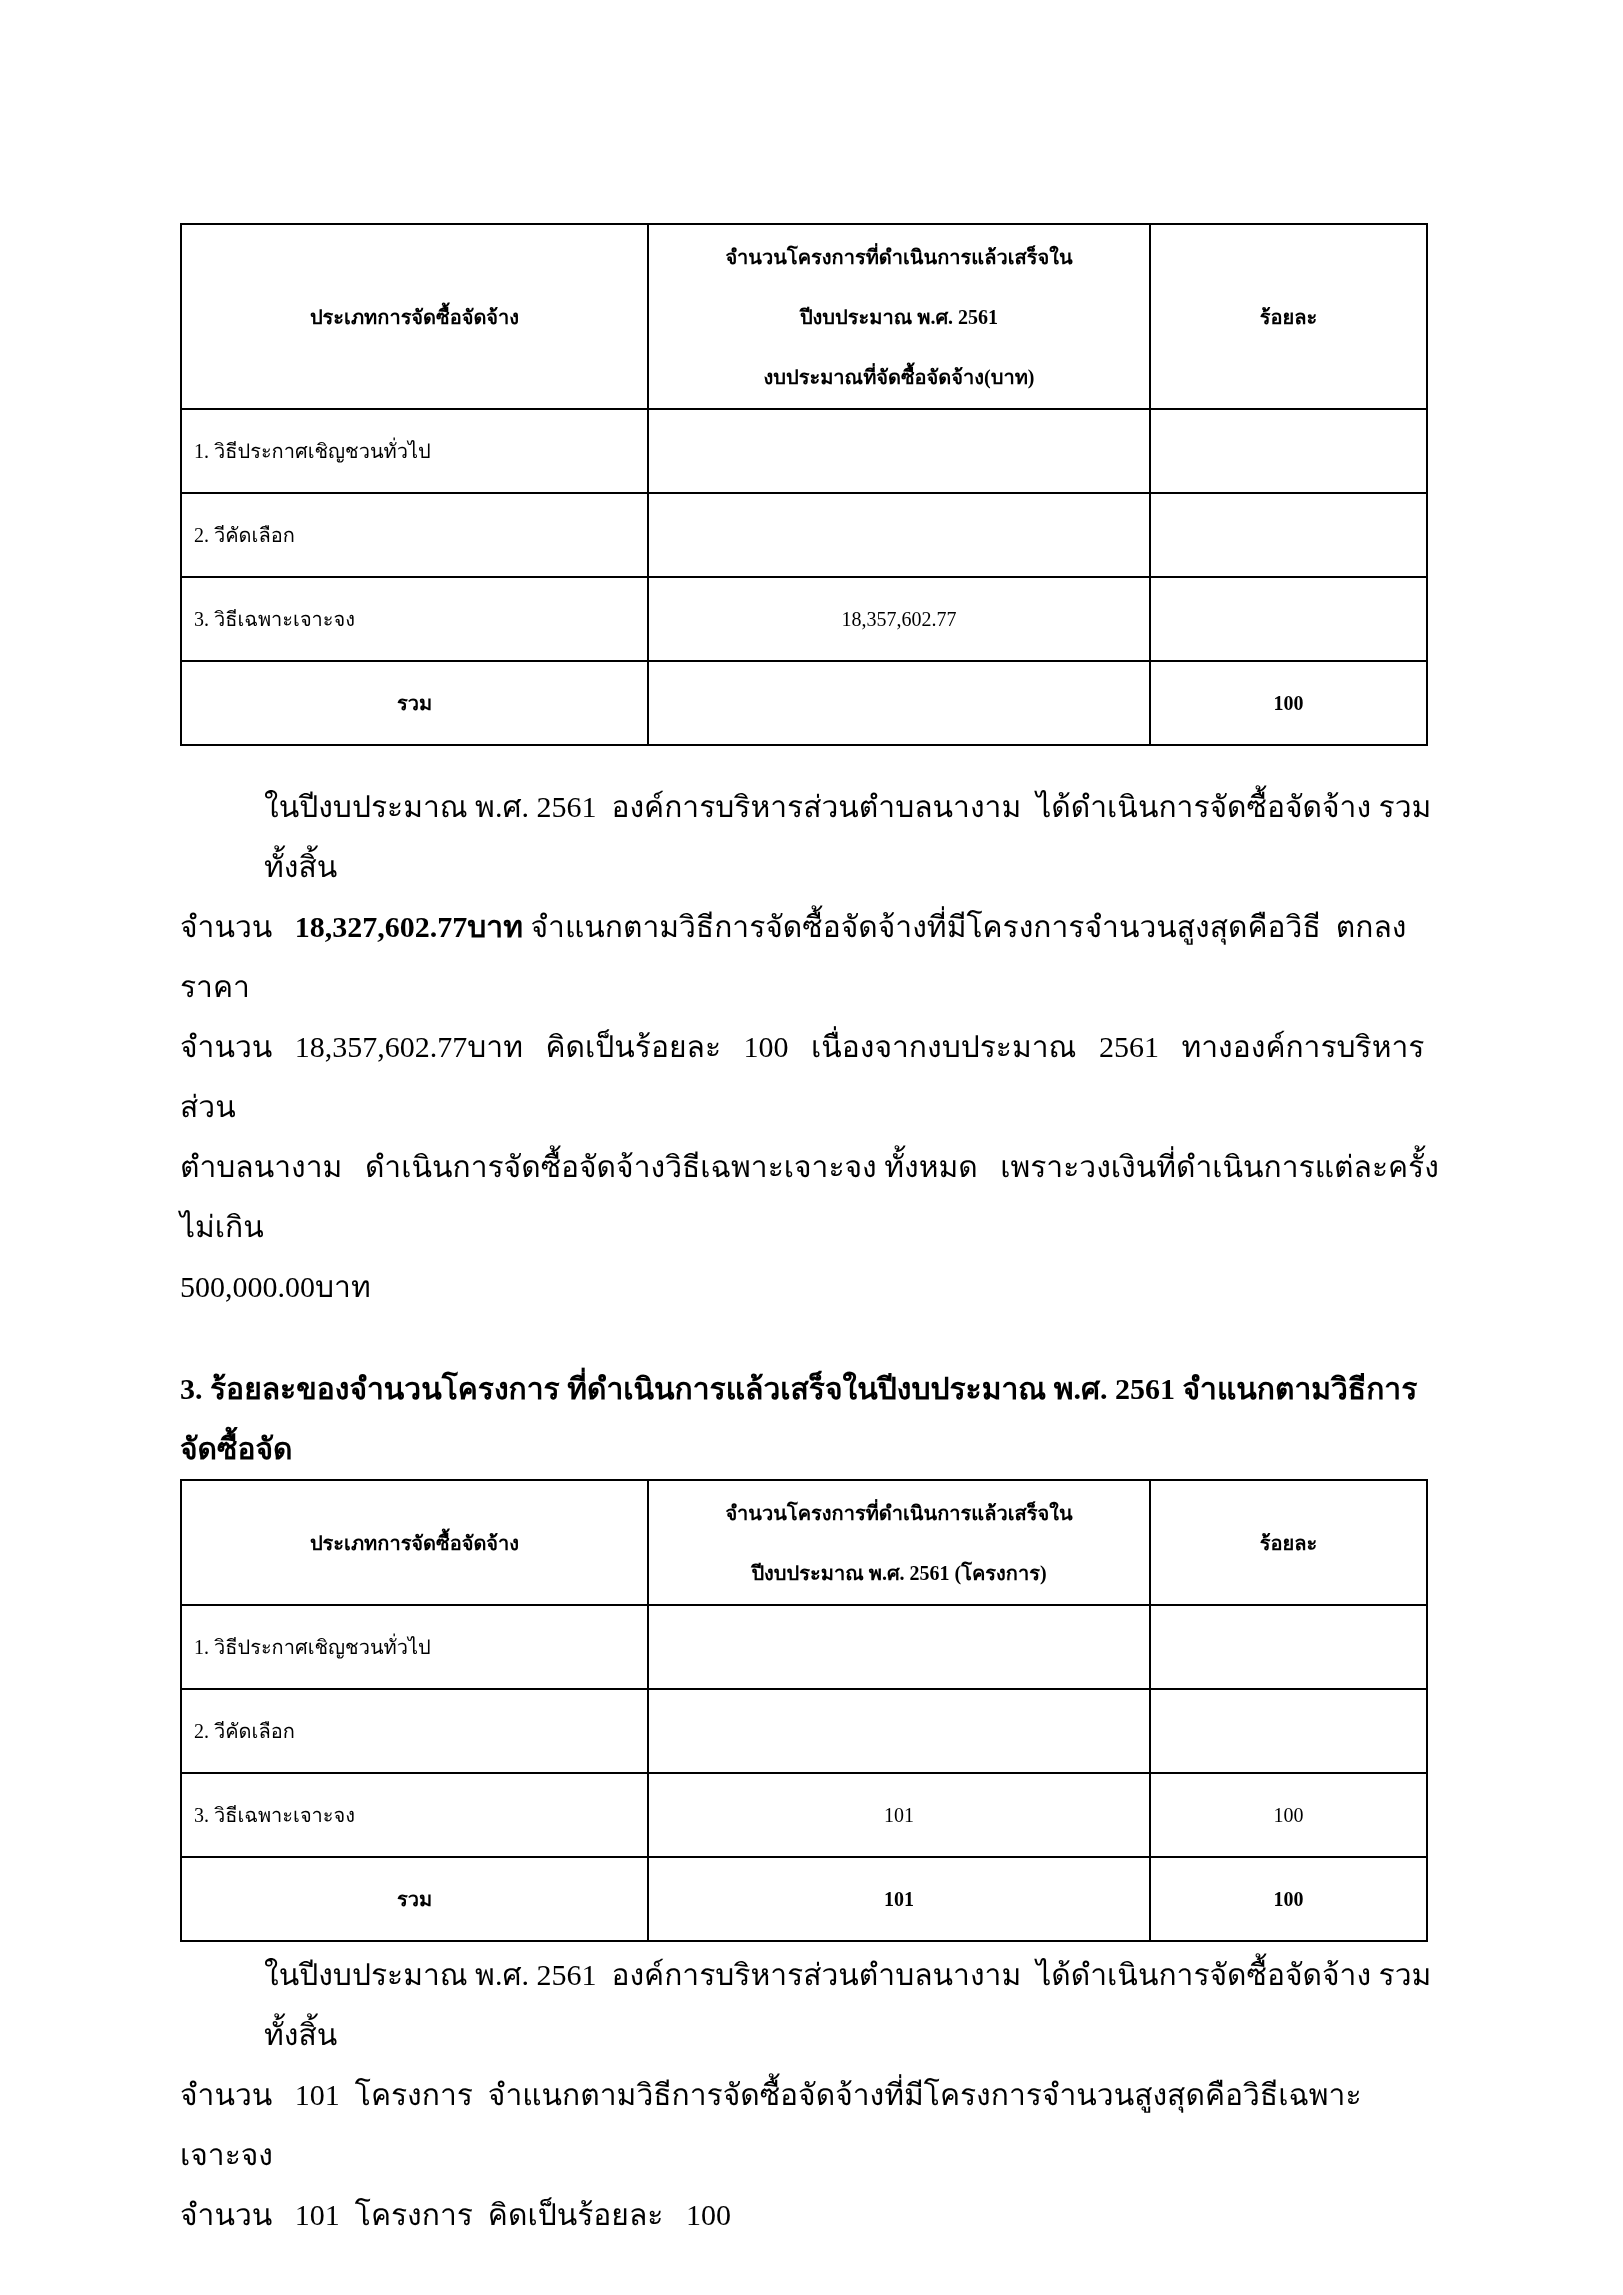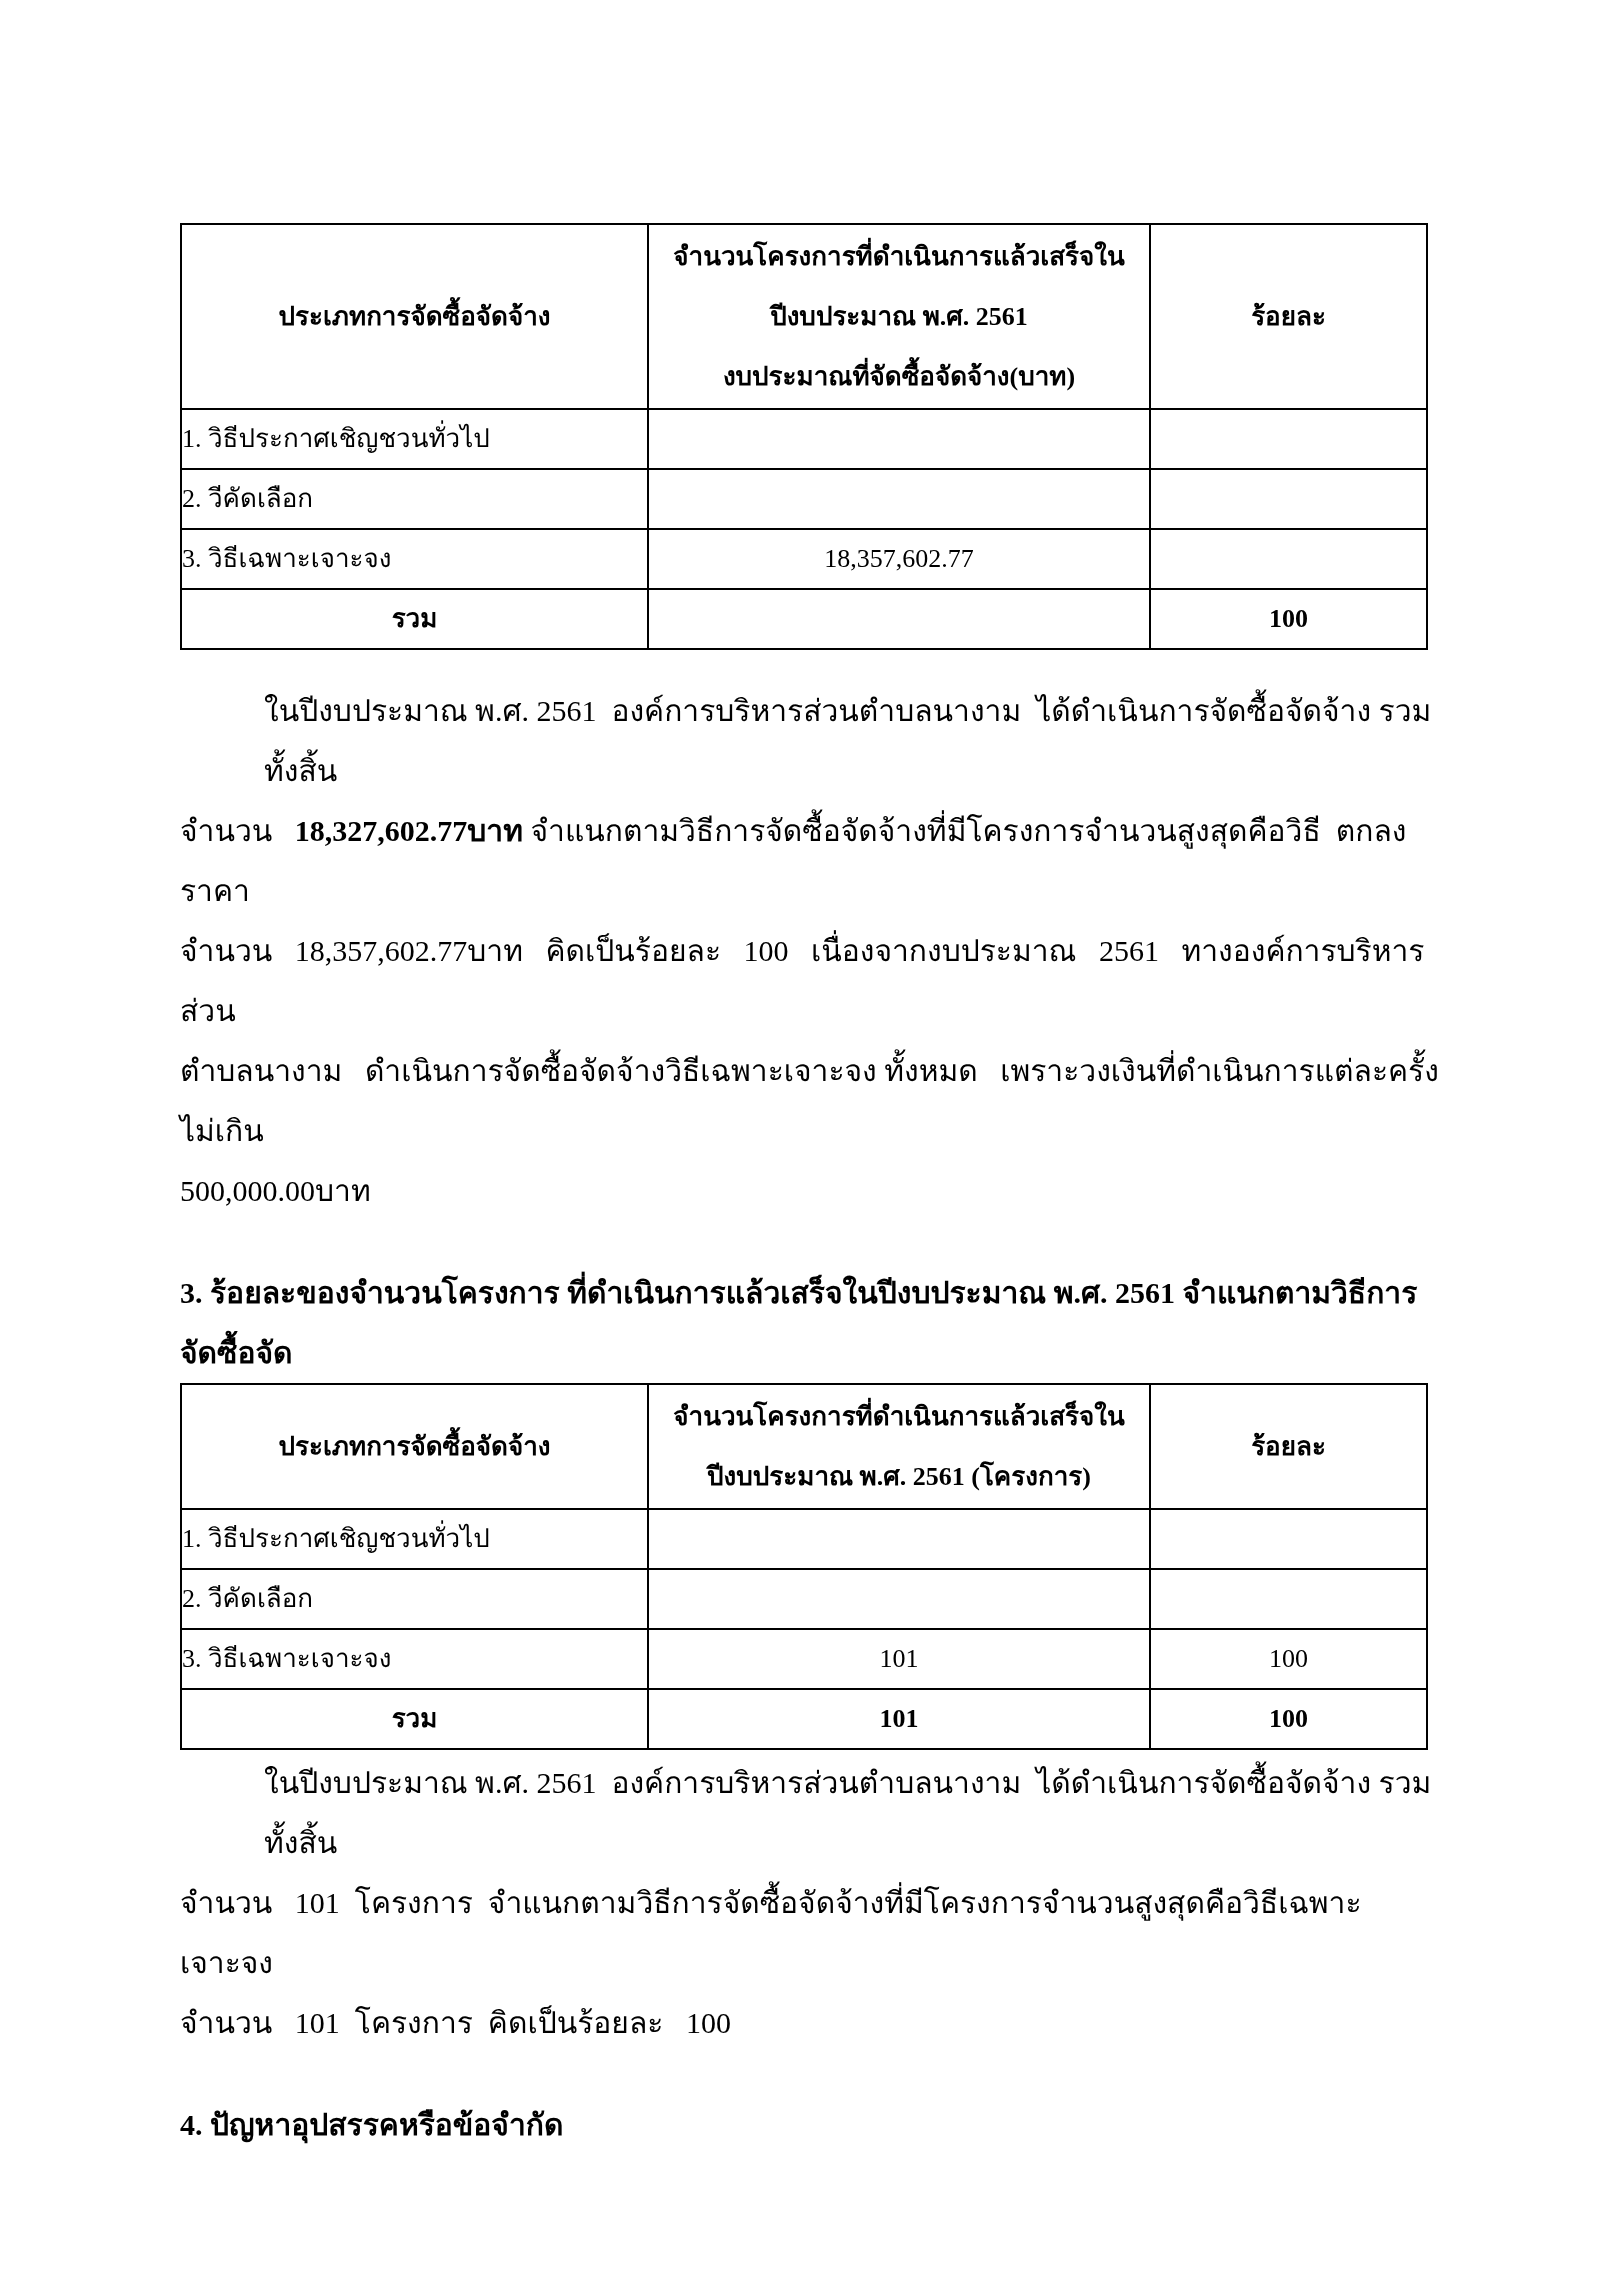--- a/index.html
+++ b/index.html
@@ -25,33 +25,33 @@
 
   table.doc-table {
     border-collapse: collapse;
     table-layout: fixed;
     width: 1246px;
     border: 2.6px solid #000;
   }
   table.doc-table th, table.doc-table td {
     border: 2px solid #000;
     vertical-align: middle;
-    font-size: 26px;
+    font-size: 20px;
   }
   table.doc-table th {
     font-weight: bold;
     text-align: center;
     white-space: pre-line;
     line-height: 60px;
     padding: 0;
   }
   table.doc-table td {
     height: 58px;
     line-height: 58px;
-    padding: 0;
+    padding: 12px;
   }
   td.cell-label { text-align: left; padding-left: 10.5px; }
   td.cell-amount { text-align: center; padding-right: 6.5px; }
   td.cell-center { text-align: center; }
   tr.total-row td { font-weight: bold; text-align: center; }
 
   .para { margin: 0; }
   .para-1 { margin-top: 31px; }
   .section-3 { margin-top: 42px; font-weight: bold; }
   .para-2 { margin-top: 2.6px; }

